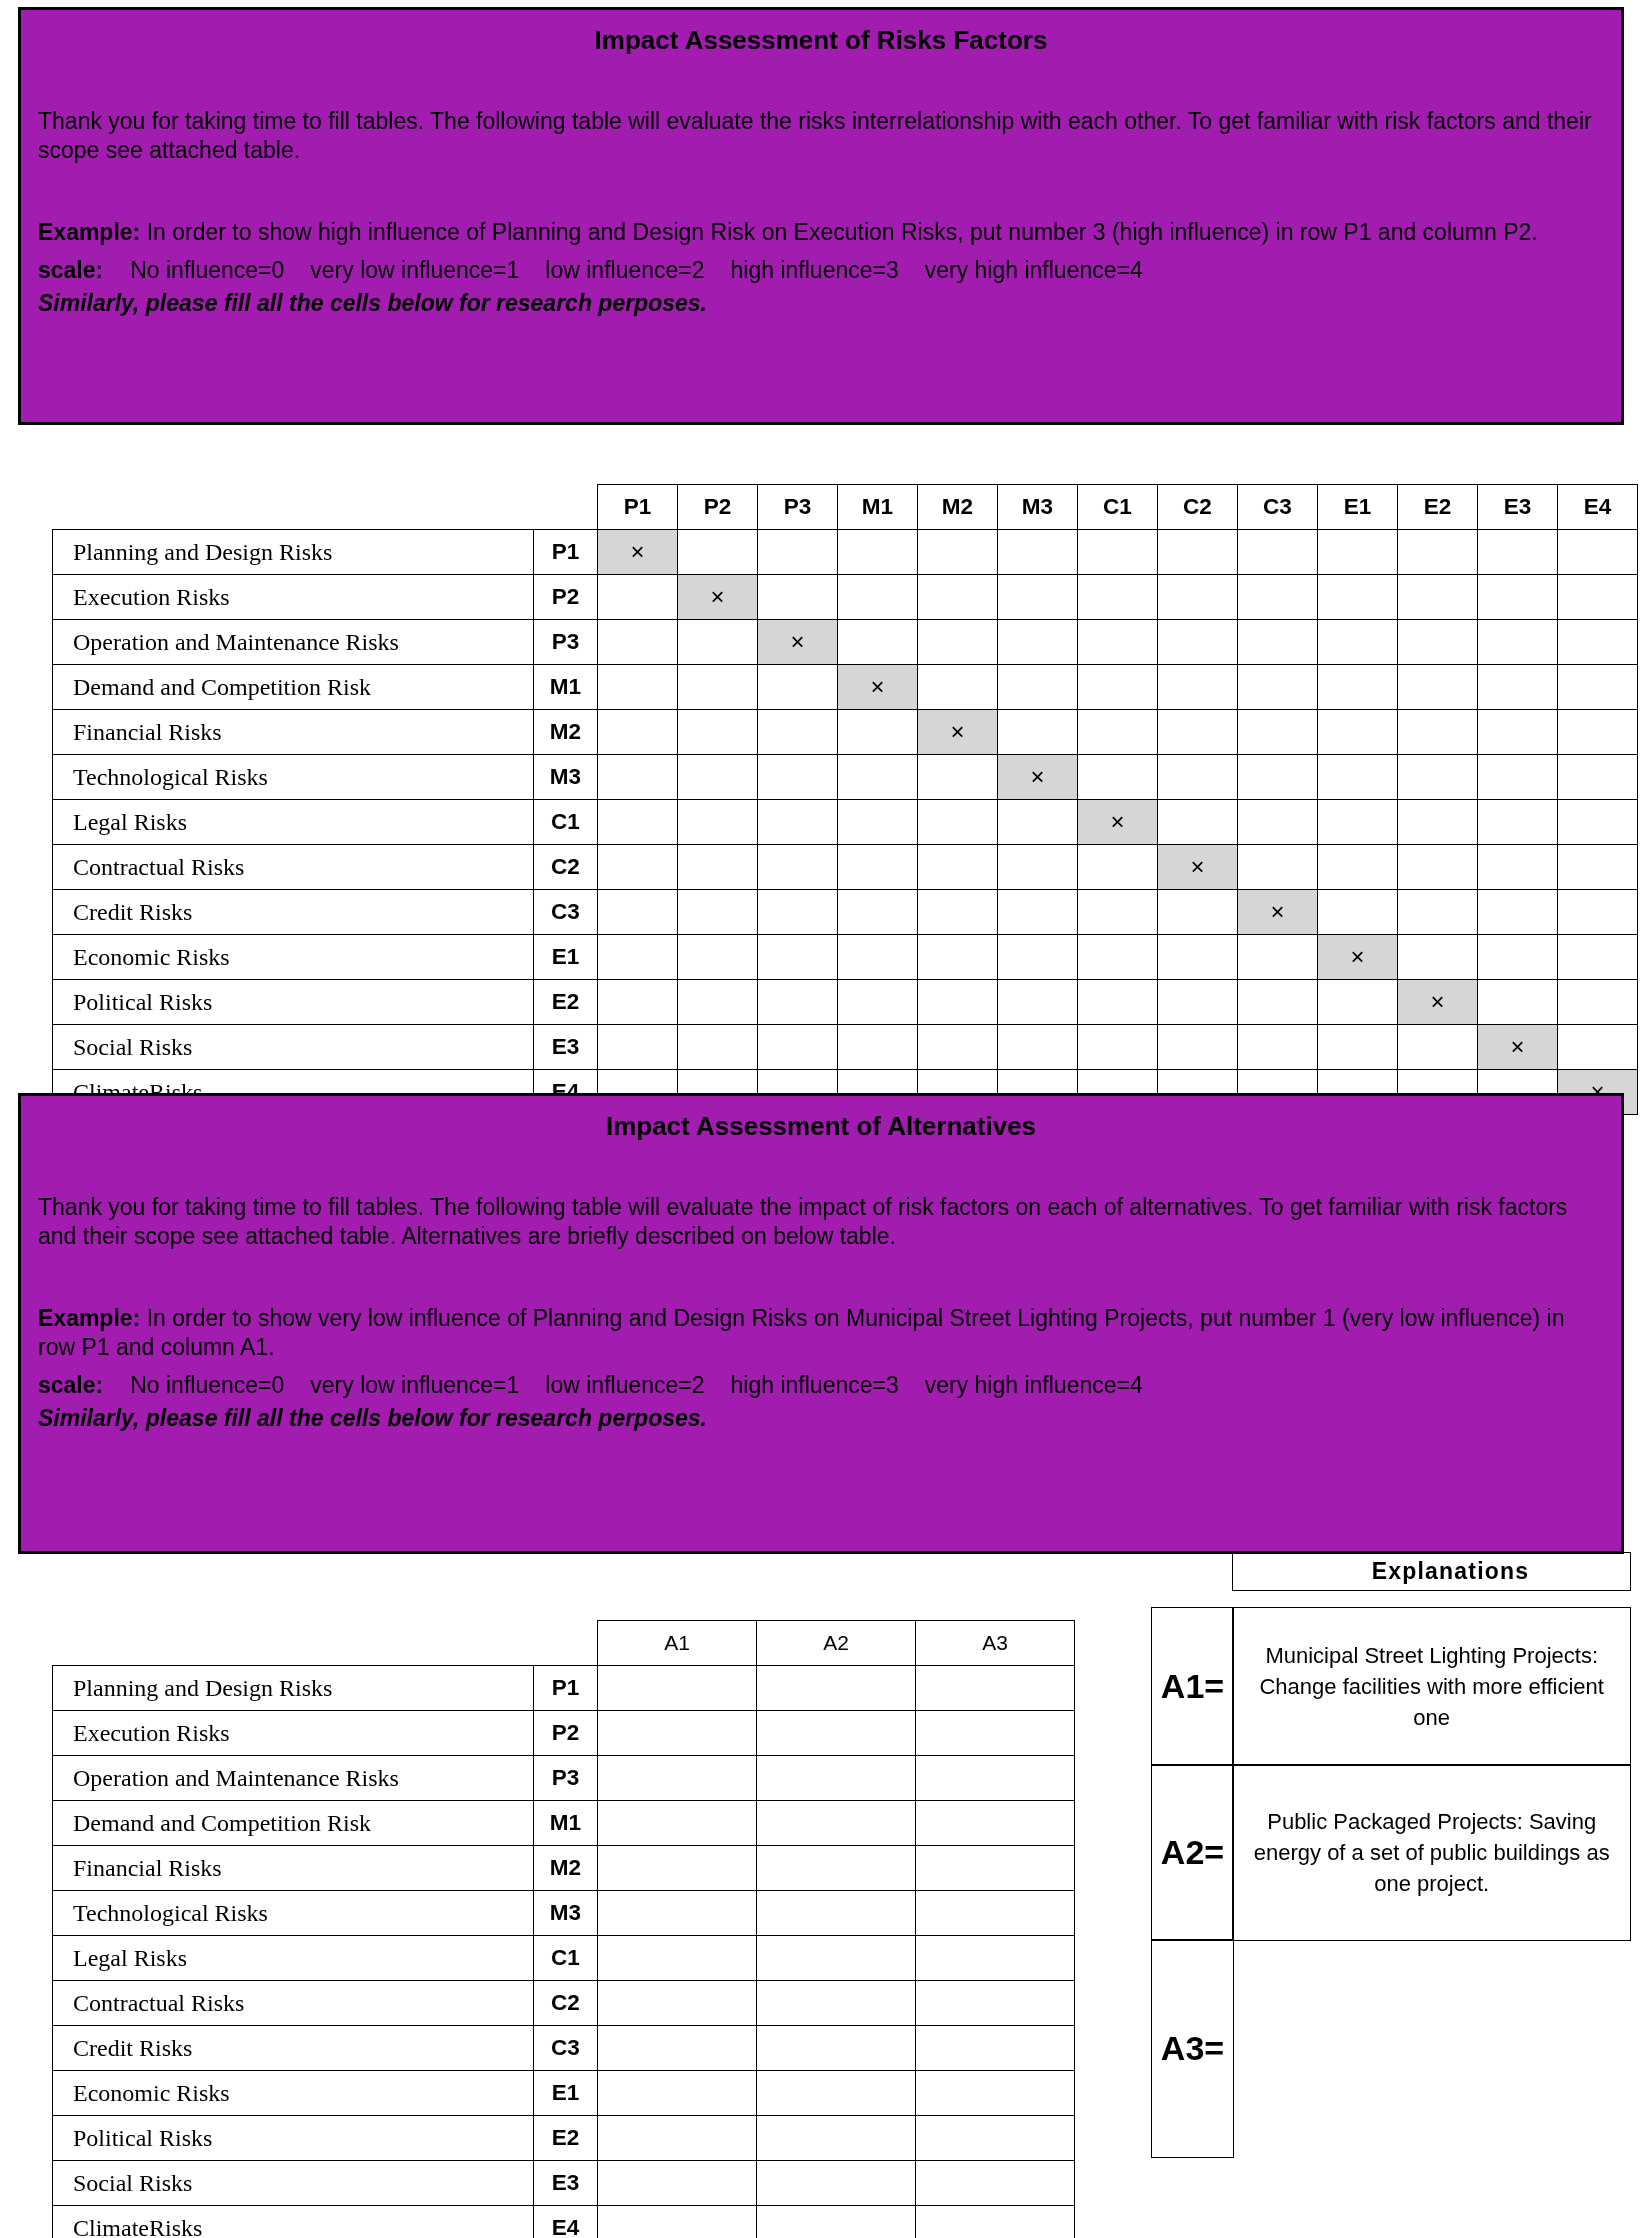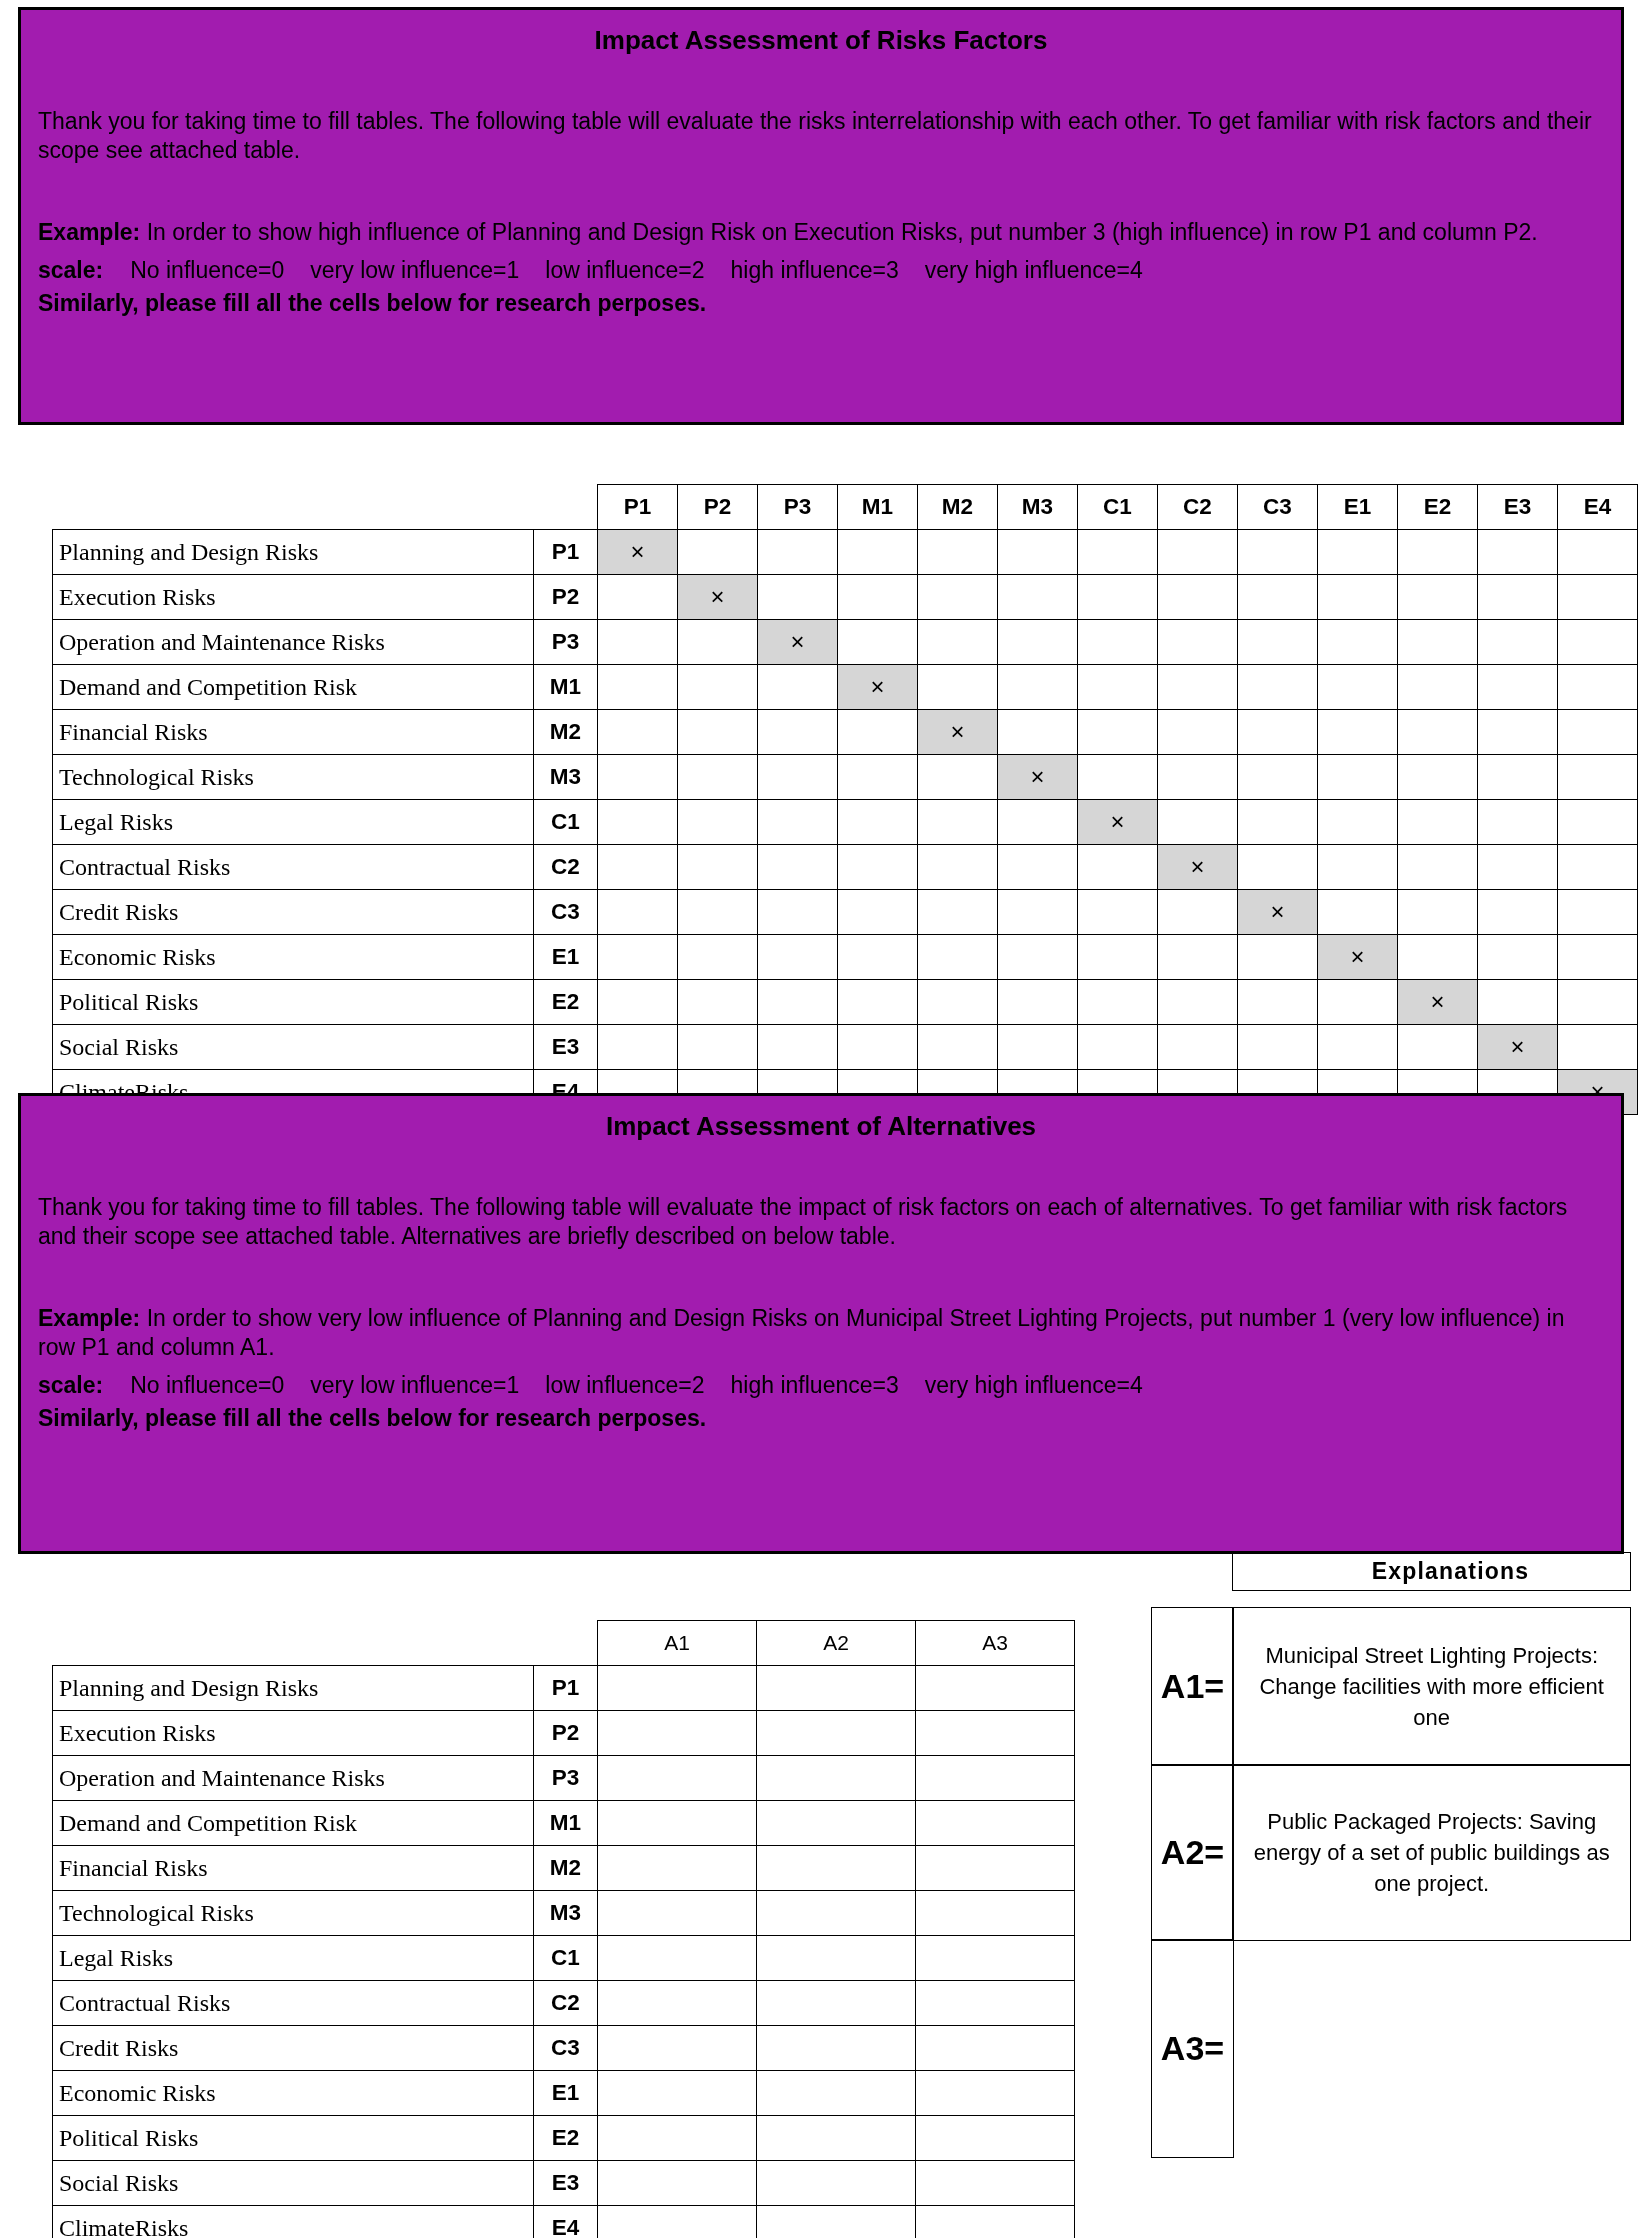--- a/index.html
+++ b/index.html
@@ -12,27 +12,27 @@
   .box{position:absolute;border:3px solid #000;background:#a21caf;padding:9.7px 17px;}
   #box1{left:18px;top:7.3px;width:1606px;height:418px;}
   #box2{left:18px;top:1093px;width:1606px;height:461px;}
   .box-title{font-size:26px;font-weight:700;text-align:center;margin:4.9px 0 0;}
   .intro{margin:51px 0 0;font-size:23px;line-height:1.27;}
   .example{margin:53px 0 0;font-size:23px;line-height:1.27;}
   .scaleline{margin:9.7px 0 0;font-size:23px;white-space:nowrap;}
   .scale-label{font-weight:700;}
   .scale-items span{margin-left:26px;}
   .scale-items span:first-child{margin-left:27px;}
-  .note{margin:6px 0 0;font-size:23px;font-weight:700;}
+  .note{margin:6px 0 0;font-size:23px;font-weight:700;font-style:italic;}
 
   table.grid{position:absolute;border-collapse:collapse;table-layout:fixed;background:#fff;margin-top:34px;}
   .grid td,.grid th{border:1.8px solid #000;height:45px;padding:0;overflow:hidden;}
   .grid tr.head th{font-size:22.5px;font-weight:700;text-align:center;}
   .grid td.blank{border:none;background:transparent;}
-  .grid td.rowlabel{font-family:"Liberation Serif",serif;font-size:24px;text-align:left;padding-left:6px;}
+  .grid td.rowlabel{font-family:"Liberation Serif",serif;font-size:24px;text-align:left;padding-left:20px;}
   .grid td.rowcode{font-size:22.5px;font-weight:700;text-align:center;}
   .grid td.cell{text-align:center;font-size:24px;}
   #risk-matrix{left:52px;top:450px;}
   #risk-matrix tr.head th{height:41px;}
   #alt-table{left:52px;top:1586px;}
   #alt-table tr.head th{height:28px;font-weight:400;font-size:21px;}
 
   #expl-title{
     position:absolute;left:1232px;top:1552px;width:399px;height:39px;
     border:1.8px solid #000;display:flex;align-items:center;justify-content:center;

